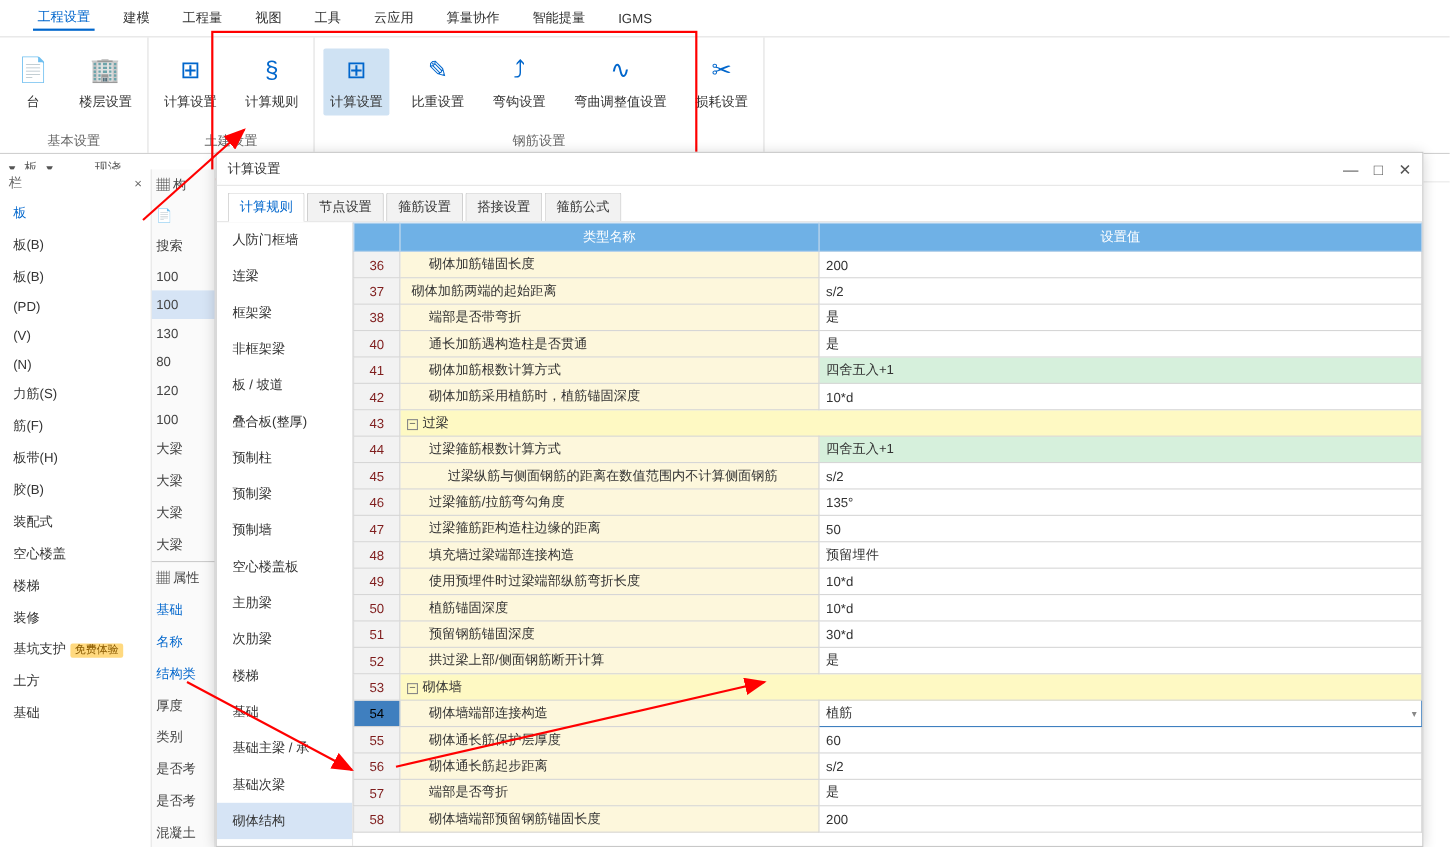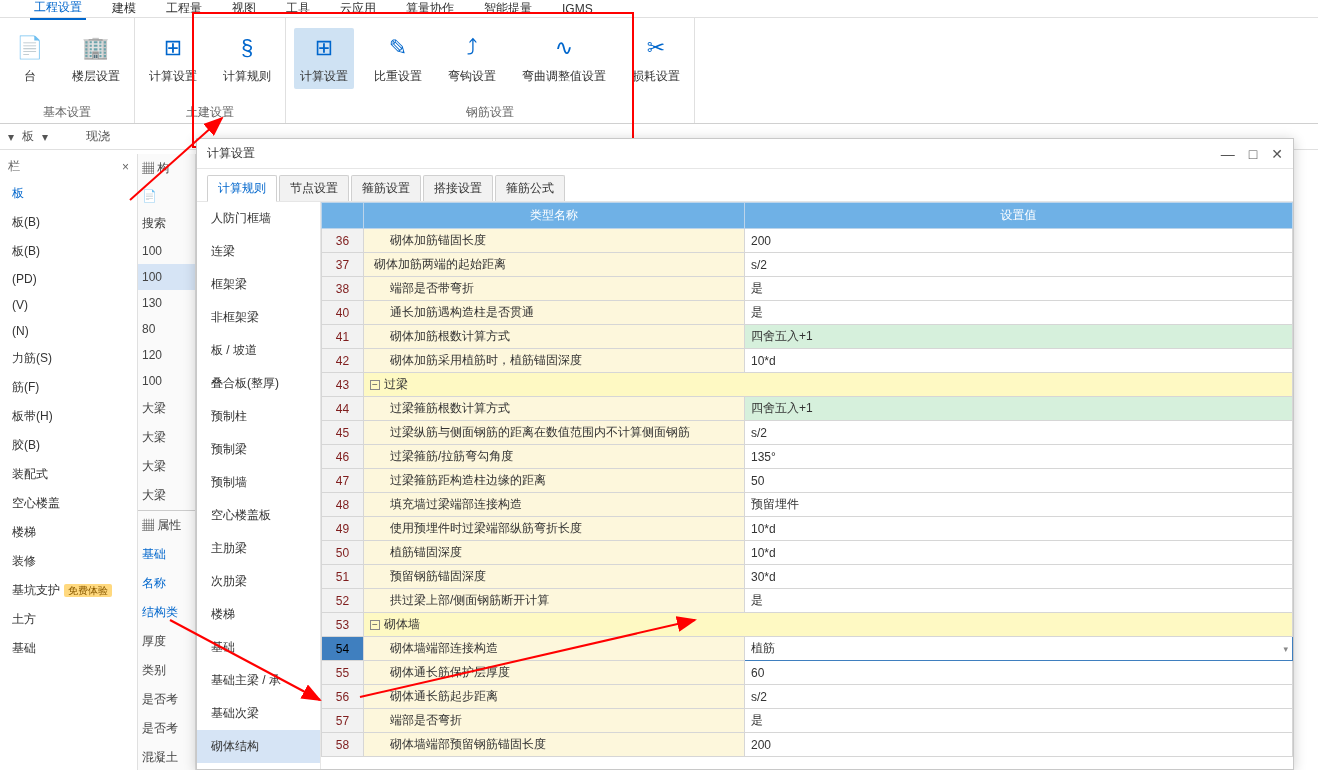--- a/index.html
+++ b/index.html
@@ -1,17 +1,17 @@
 <!DOCTYPE html>
 <html><head>
 <meta charset="utf-8">
 <style>
 *{box-sizing:border-box;margin:0;padding:0;font-family:"Microsoft YaHei",sans-serif;}
 body{font-size:12px;color:#333;background:#fff;overflow:hidden;}
-.menu-bar{height:18px;display:flex;align-items:center;padding-left:30px;gap:22px;border-bottom:1px solid #e0e0e0;}
+.menu-bar{height:34px;display:flex;align-items:center;padding-left:30px;gap:22px;border-bottom:1px solid #e0e0e0;}
 .menu-item{cursor:pointer;padding:2px 4px;}
 .menu-item.active{color:#0066cc;border-bottom:2px solid #0066cc;}
 .ribbon{height:106px;display:flex;border-bottom:1px solid #d0d0d0;position:relative;}
 .ribbon-group{border-right:1px solid #e0e0e0;display:flex;flex-direction:column;justify-content:space-between;padding:4px 8px 2px;}
 .ribbon-group-label{text-align:center;color:#666;font-size:12px;padding-top:4px;}
 .ribbon-btns{display:flex;gap:14px;align-items:flex-start;padding-top:6px;}
 .ribbon-btn{display:flex;flex-direction:column;align-items:center;gap:4px;cursor:pointer;padding:4px 6px;border-radius:2px;}
 .ribbon-btn.selected{background:#cfe2f3;}
 .ribbon-icon{width:32px;height:32px;display:flex;align-items:center;justify-content:center;font-size:22px;color:#0066cc;}
 .ribbon-btn span.label{color:#333;}
@@ -267,21 +267,21 @@
               <td class="rownum">43</td>
               <td class="name section" colspan="2"><span class="expand">−</span>过梁</td>
             </tr>
             <tr>
               <td class="rownum">44</td>
               <td class="name" style="padding-left: 26px;">过梁箍筋根数计算方式</td>
               <td class="val green">四舍五入+1</td>
             </tr>
             <tr>
               <td class="rownum">45</td>
-              <td class="name" style="padding-left: 26px;">过梁纵筋与侧面钢筋的距离在数值范围内不计算侧面钢筋</td>
+              <td class="name" style="padding-left: 43px;">过梁纵筋与侧面钢筋的距离在数值范围内不计算侧面钢筋</td>
               <td class="val">s/2</td>
             </tr>
             <tr>
               <td class="rownum">46</td>
               <td class="name" style="padding-left: 26px;">过梁箍筋/拉筋弯勾角度</td>
               <td class="val">135°</td>
             </tr>
             <tr>
               <td class="rownum">47</td>
               <td class="name" style="padding-left: 26px;">过梁箍筋距构造柱边缘的距离</td>

